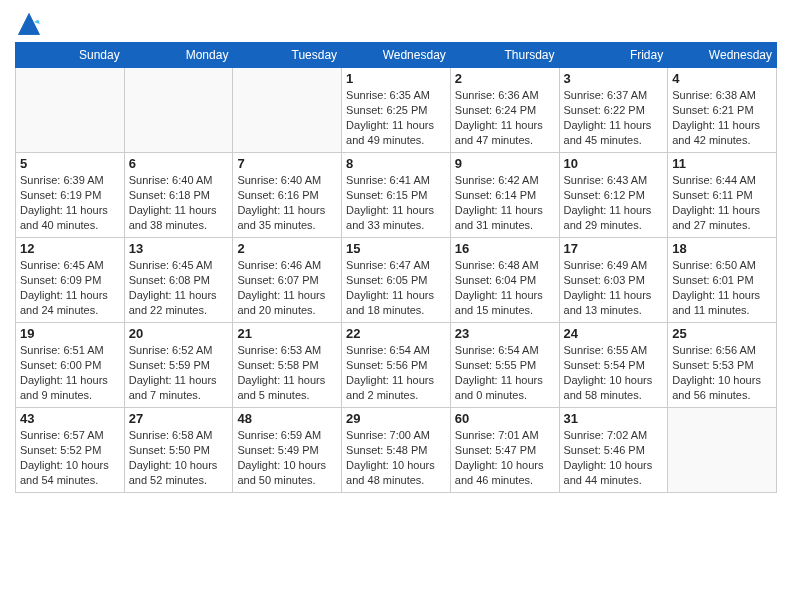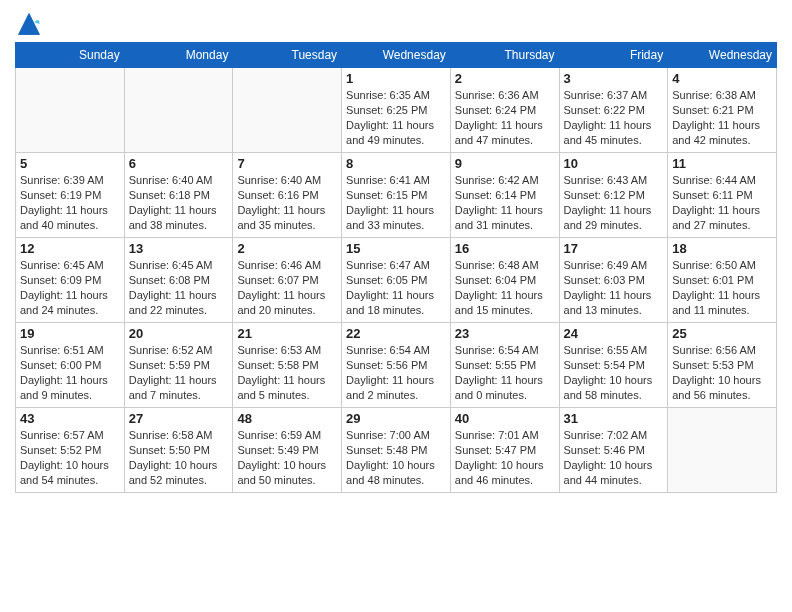--- a/index.html
+++ b/index.html
@@ -253,21 +253,21 @@
           </td>
           <td>
             <span class="day-num">48</span>
             <div class="cell-content">Sunrise: 6:59 AM<br>Sunset: 5:49 PM<br>Daylight: 10 hours<br>and 50 minutes.</div>
           </td>
           <td>
             <span class="day-num">29</span>
             <div class="cell-content">Sunrise: 7:00 AM<br>Sunset: 5:48 PM<br>Daylight: 10 hours<br>and 48 minutes.</div>
           </td>
           <td>
-            <span class="day-num">40</span>
+            <span class="day-num">60</span>
             <div class="cell-content">Sunrise: 7:01 AM<br>Sunset: 5:47 PM<br>Daylight: 10 hours<br>and 46 minutes.</div>
           </td>
           <td>
             <span class="day-num">31</span>
             <div class="cell-content">Sunrise: 7:02 AM<br>Sunset: 5:46 PM<br>Daylight: 10 hours<br>and 44 minutes.</div>
           </td>
           <td class="empty"></td>
         </tr>
       </tbody>
   </table>

